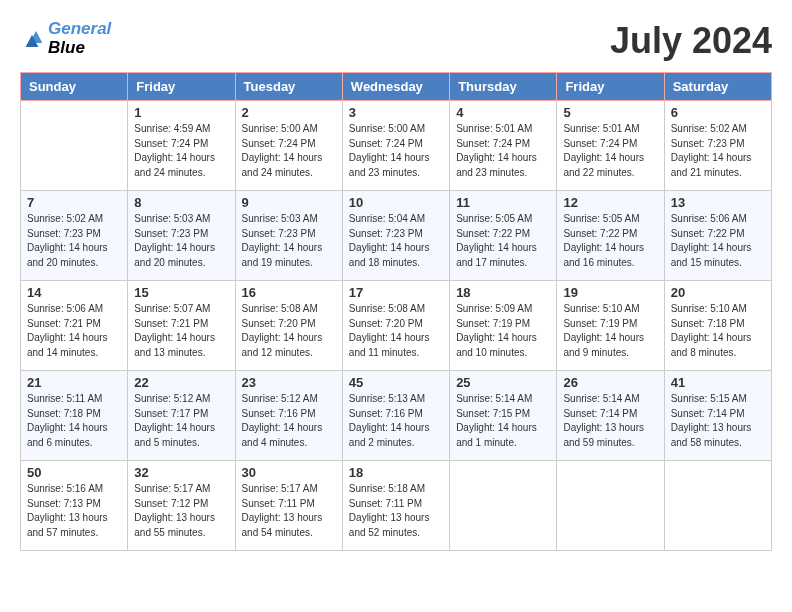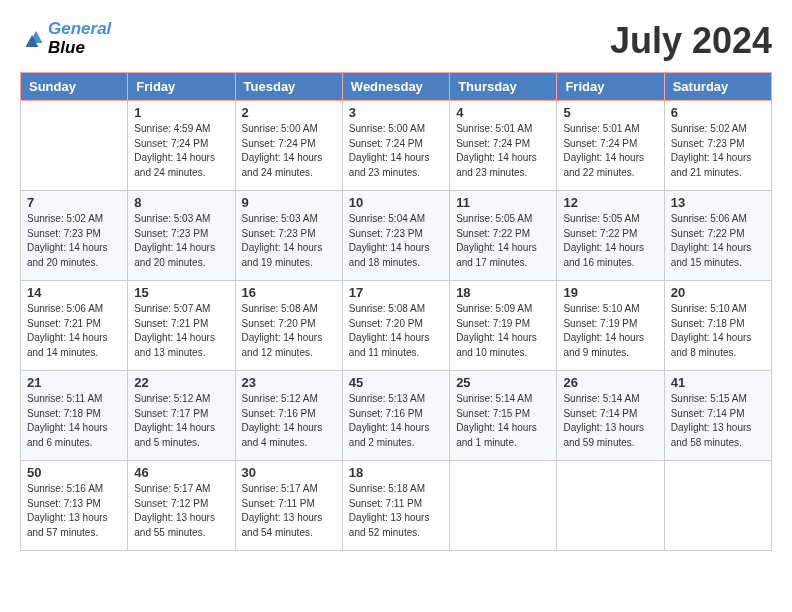--- a/index.html
+++ b/index.html
@@ -242,21 +242,21 @@
           <span class="day-num">41</span>
           <div class="day-info">Sunrise: 5:15 AM<br>Sunset: 7:14 PM<br>Daylight: 13 hours and 58 minutes.</div>
         </td>
       </tr>
       <tr>
         <td>
           <span class="day-num">50</span>
           <div class="day-info">Sunrise: 5:16 AM<br>Sunset: 7:13 PM<br>Daylight: 13 hours and 57 minutes.</div>
         </td>
         <td>
-          <span class="day-num">46</span>
+          <span class="day-num">32</span>
           <div class="day-info">Sunrise: 5:17 AM<br>Sunset: 7:12 PM<br>Daylight: 13 hours and 55 minutes.</div>
         </td>
         <td>
           <span class="day-num">30</span>
           <div class="day-info">Sunrise: 5:17 AM<br>Sunset: 7:11 PM<br>Daylight: 13 hours and 54 minutes.</div>
         </td>
         <td>
           <span class="day-num">18</span>
           <div class="day-info">Sunrise: 5:18 AM<br>Sunset: 7:11 PM<br>Daylight: 13 hours and 52 minutes.</div>
         </td>

